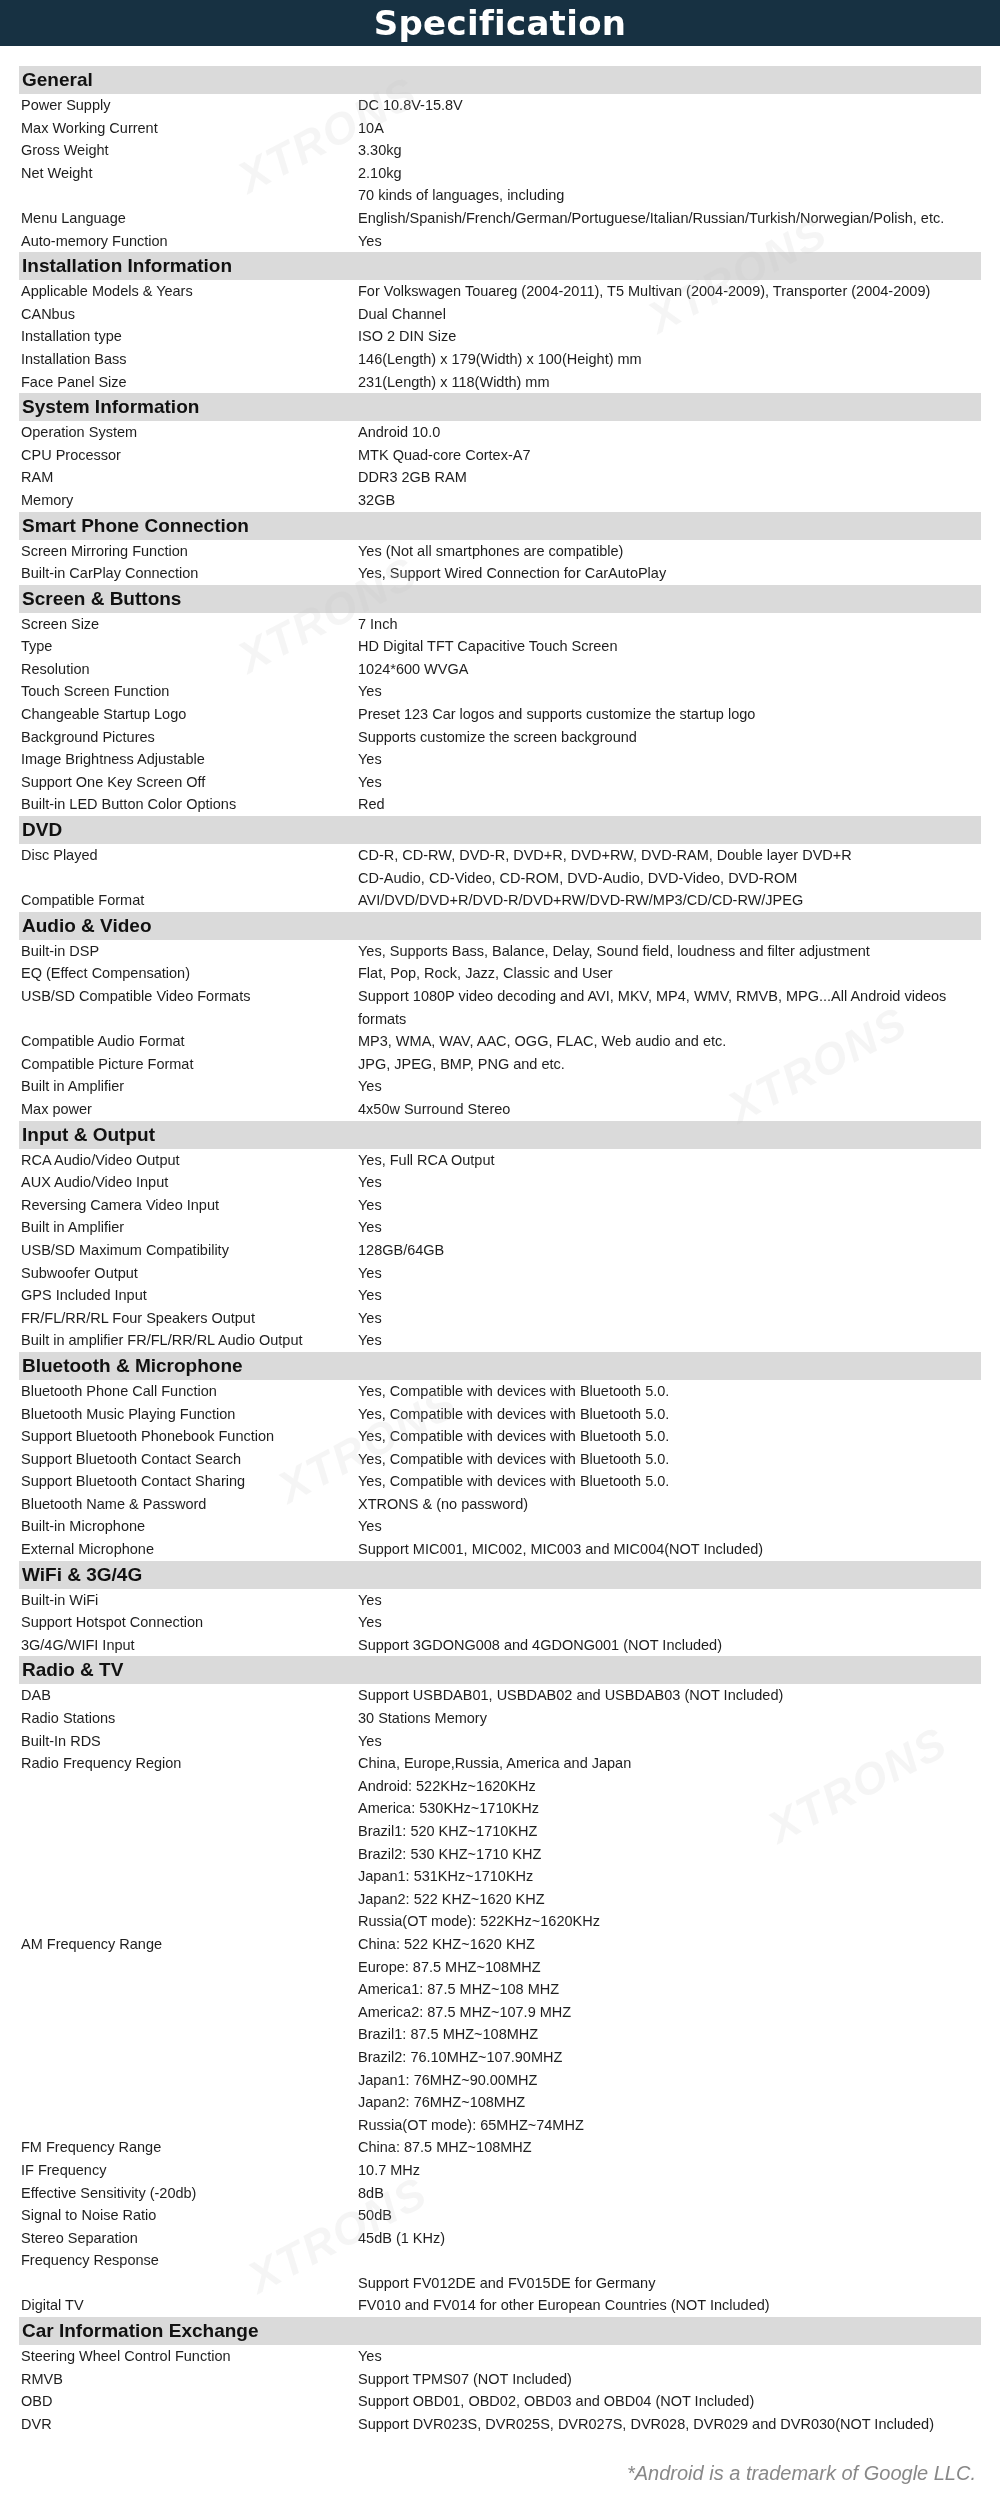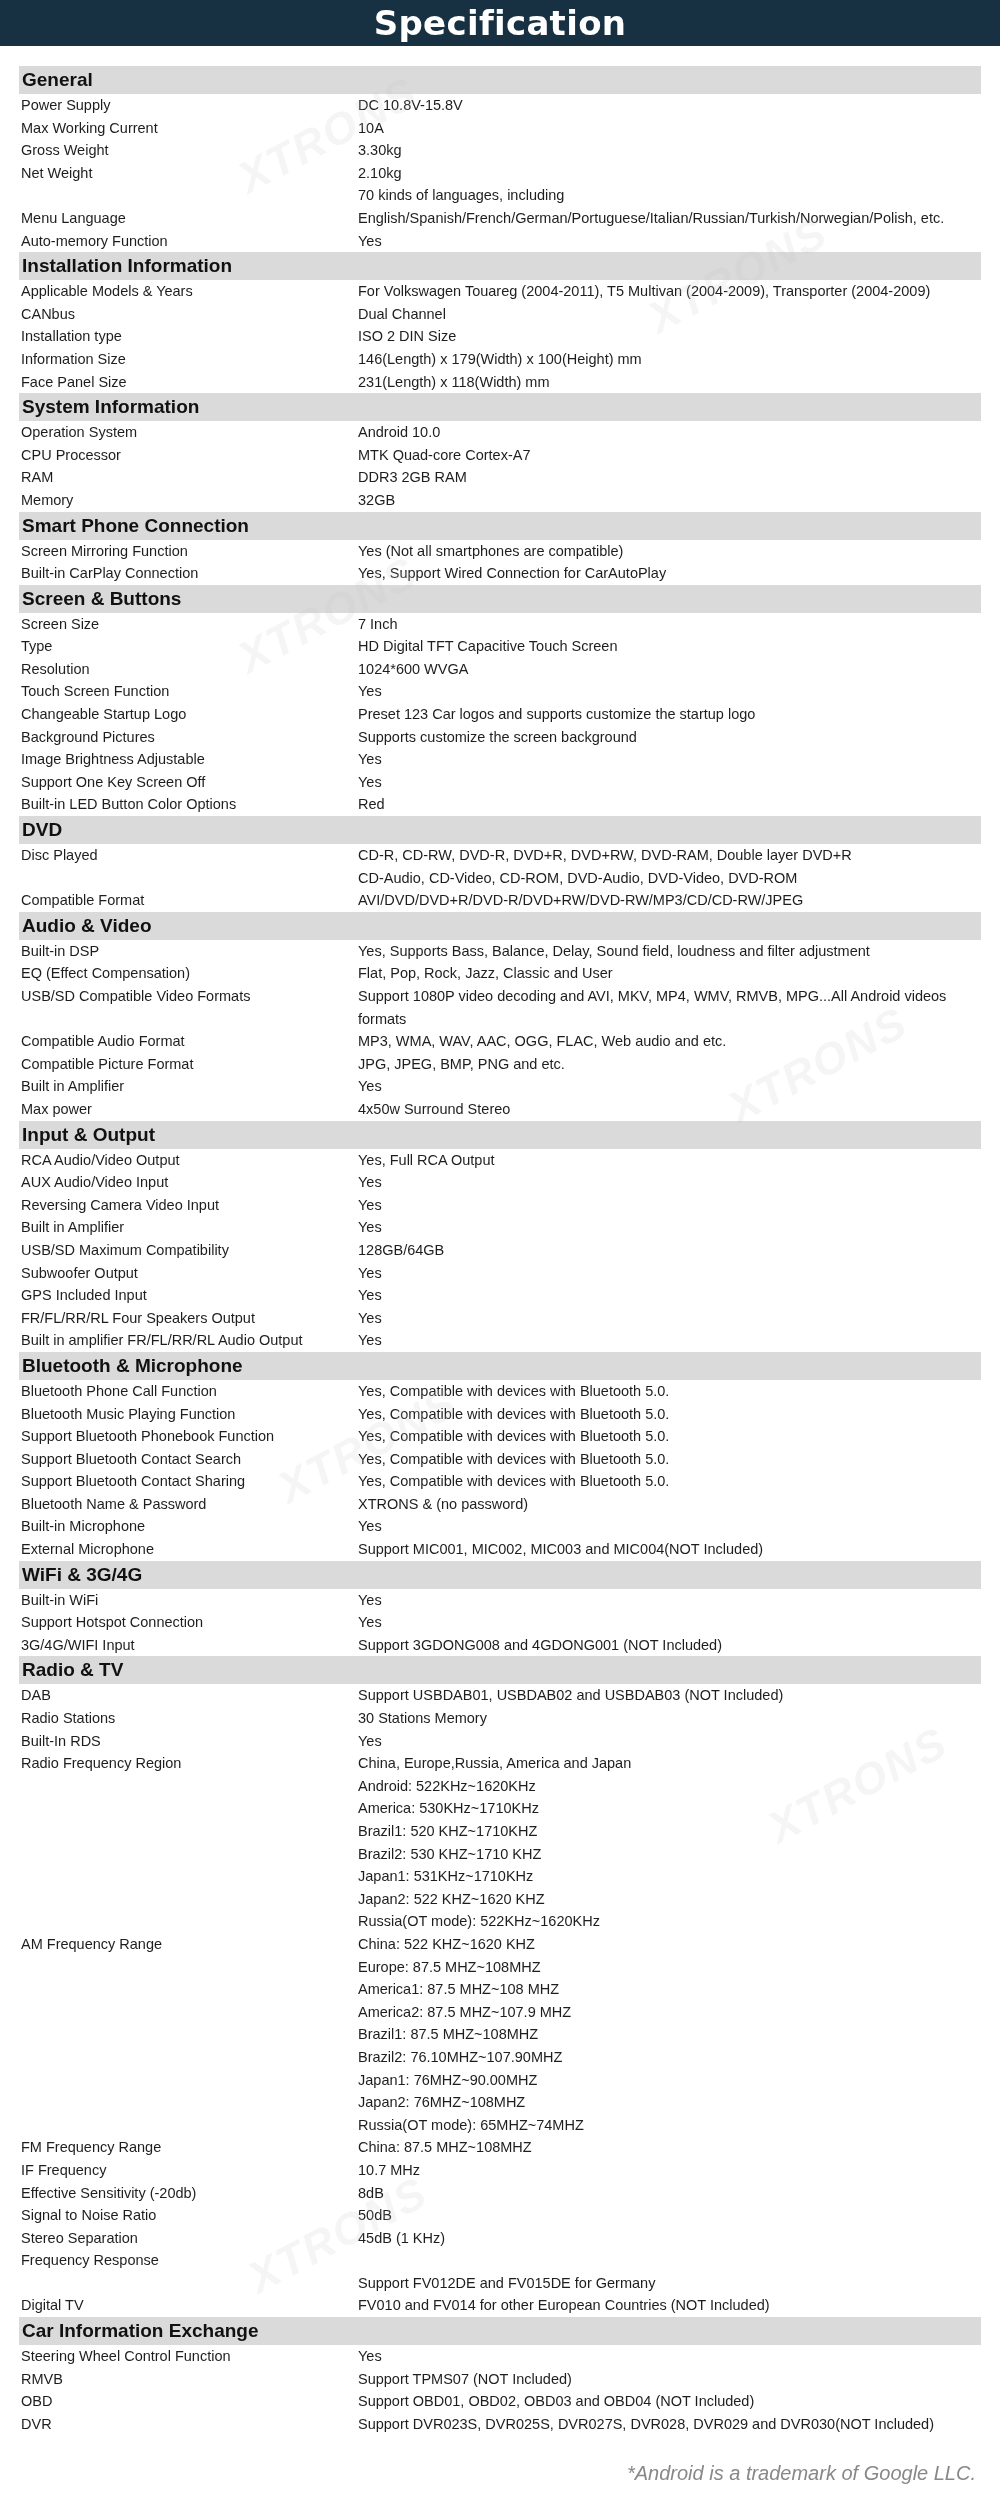--- a/index.html
+++ b/index.html
@@ -80,21 +80,21 @@
         <div>Dual Channel</div>
       </div>
     </div>
     <div class="row">
       <div class="label">Installation type</div>
       <div class="value">
         <div>ISO 2 DIN Size</div>
       </div>
     </div>
     <div class="row">
-      <div class="label">Information Size</div>
+      <div class="label">Installation Bass</div>
       <div class="value">
         <div>146(Length) x 179(Width) x 100(Height) mm</div>
       </div>
     </div>
     <div class="row">
       <div class="label">Face Panel Size</div>
       <div class="value">
         <div>231(Length) x 118(Width) mm</div>
       </div>
     </div>

